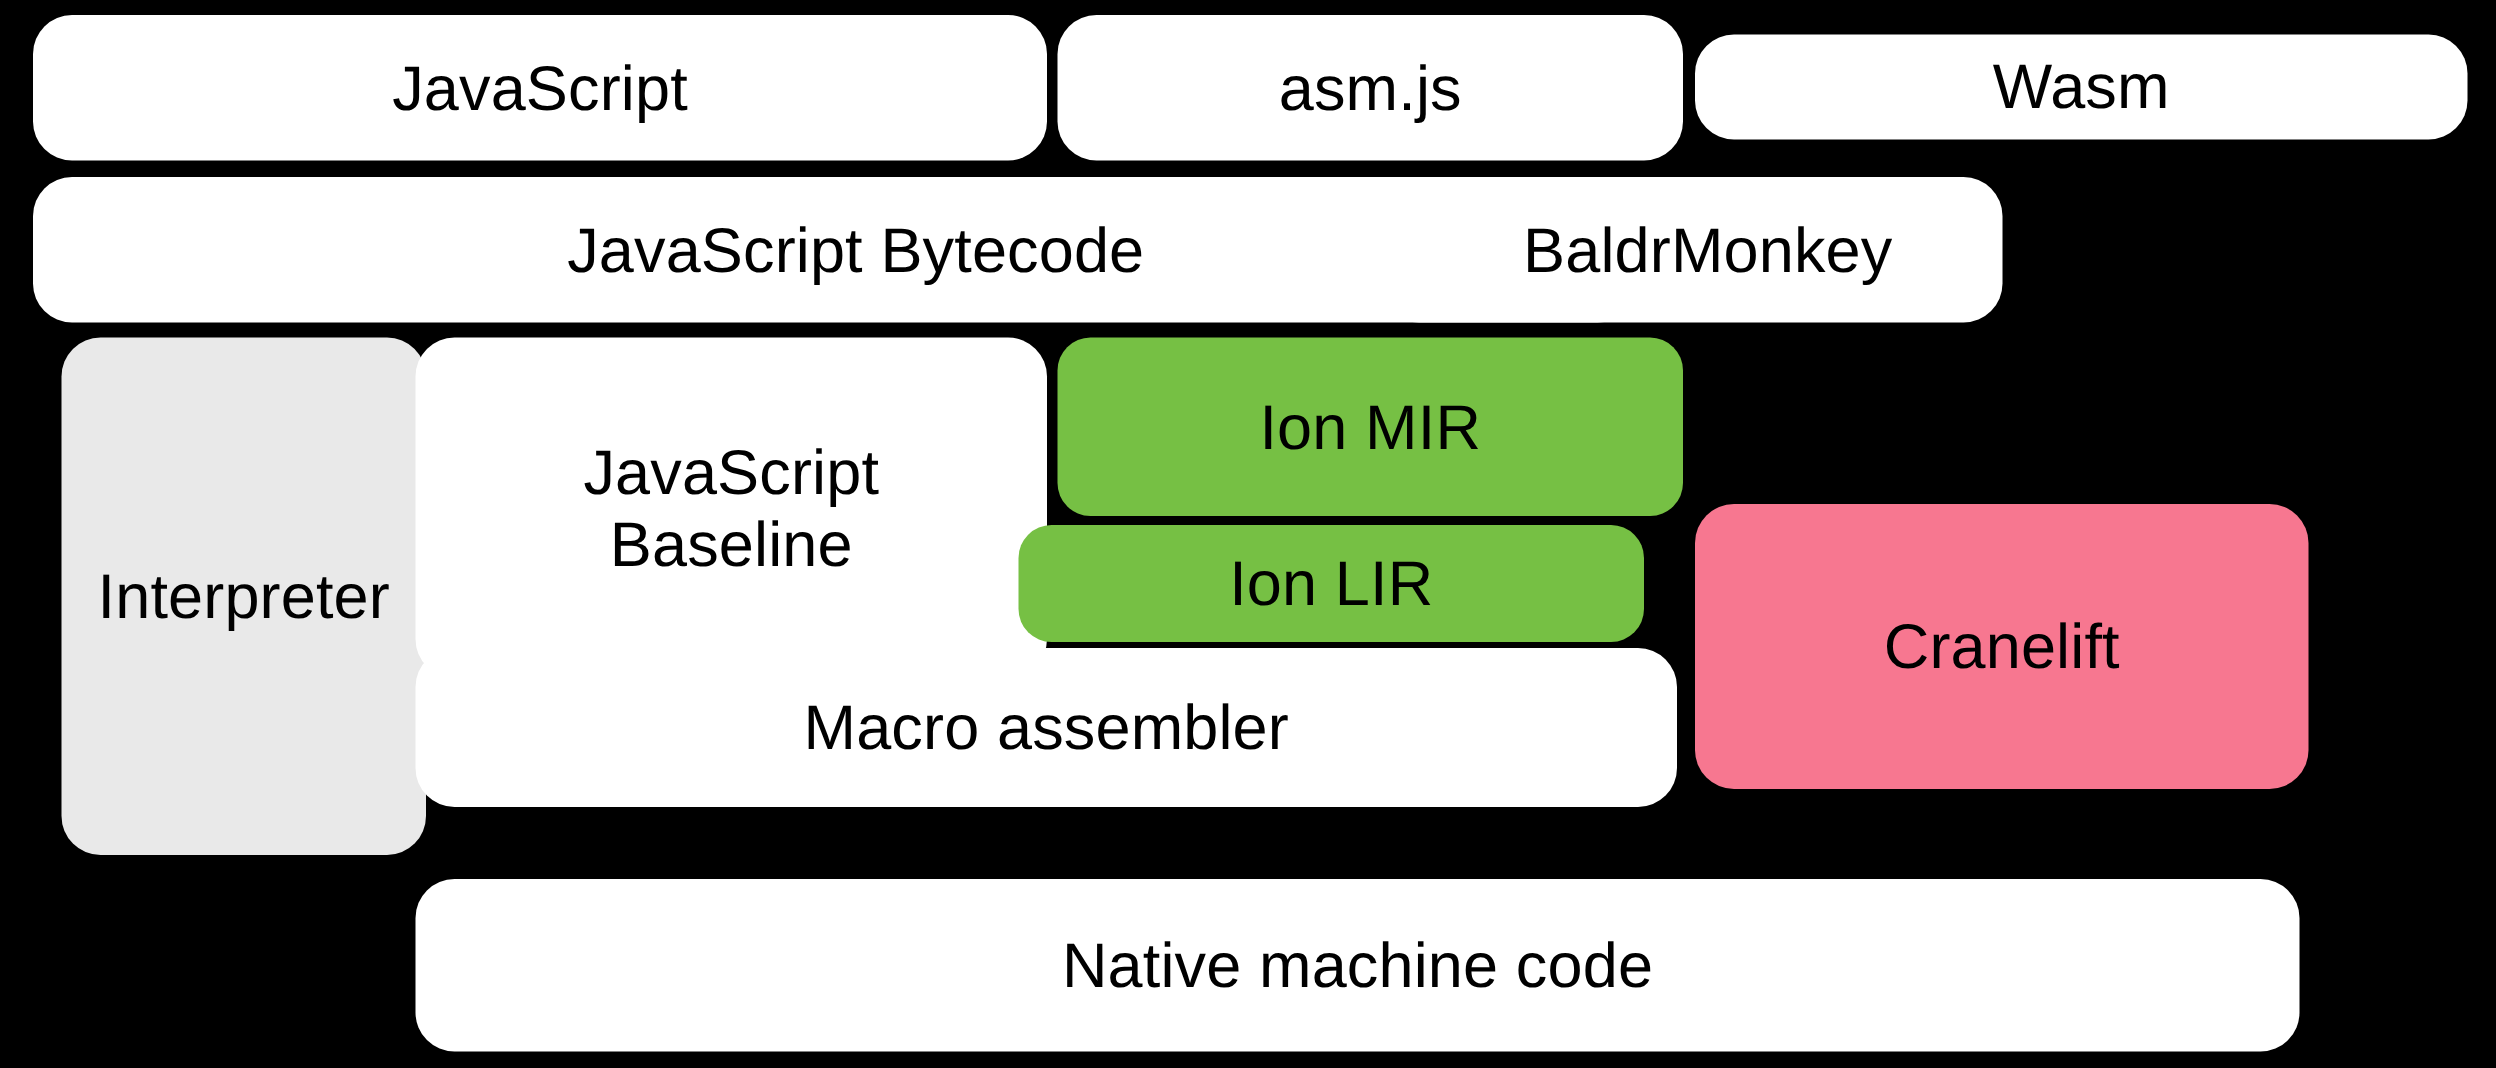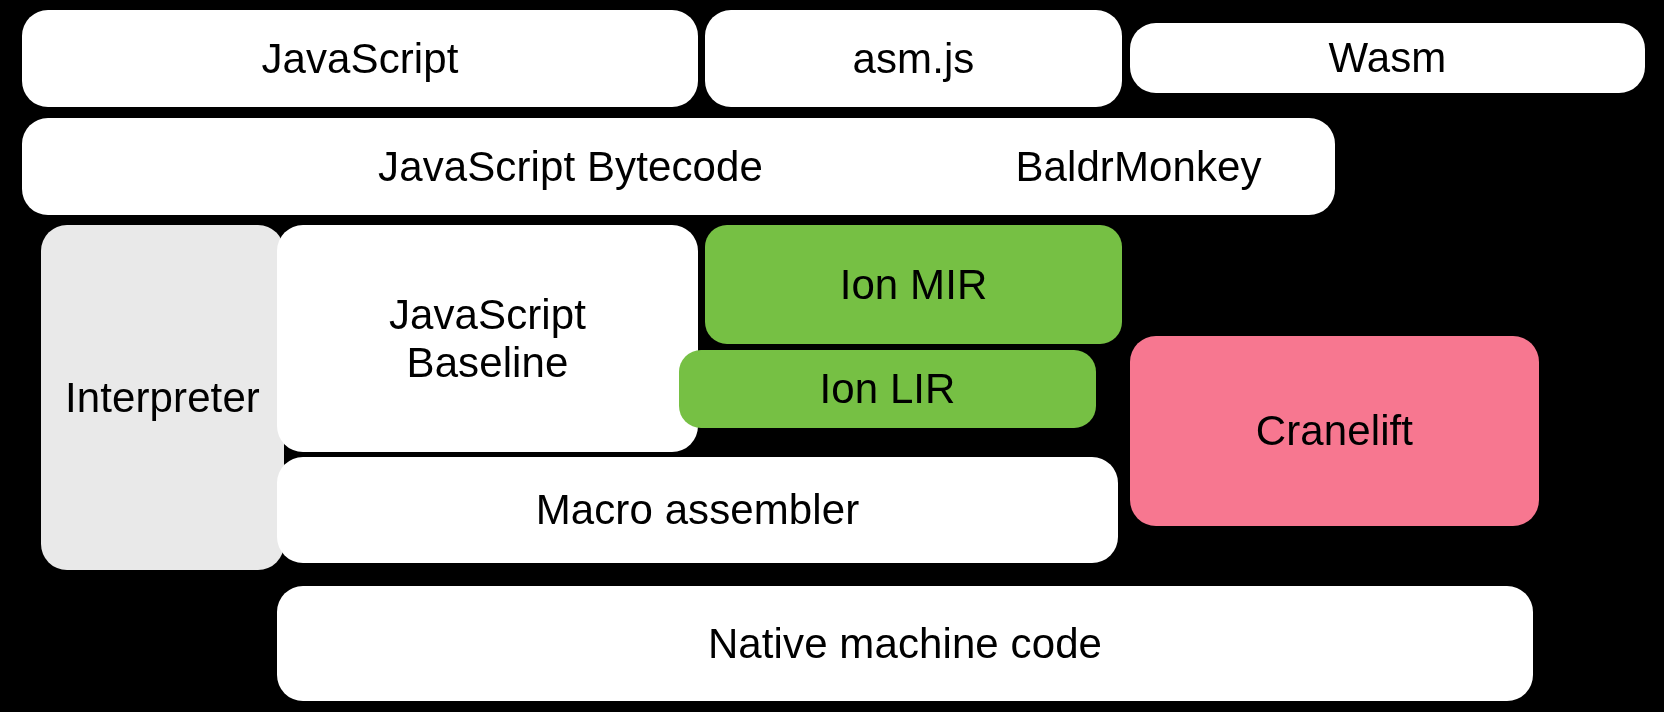--- a/index.html
+++ b/index.html
@@ -57,17 +57,17 @@
 
   <div class="node fill-white" style="left:277px; top:225px; width:421px; height:227px;">JavaScript
 Baseline</div>
 
   <div class="node fill-green small-radius" style="left:705px; top:225px; width:417px; height:119px;">Ion MIR</div>
 
   <div class="node fill-green small-radius" style="left:679px; top:350px; width:417px; height:78px;">Ion LIR</div>
 
   <div class="node fill-pink" style="left:1130px; top:336px; width:409px; height:190px;">Cranelift</div>
 
-  <div class="node fill-white" style="left:277px; top:457px; width:841px; height:106px;">Macro assembler</div>
+  <div class="node fill-white" style="left:277px; top:432px; width:841px; height:106px;">Macro assembler</div>
 
   <div class="node fill-white" style="left:277px; top:586px; width:1256px; height:115px;">Native machine code</div>
 
 </div>
 
 </body></html>

